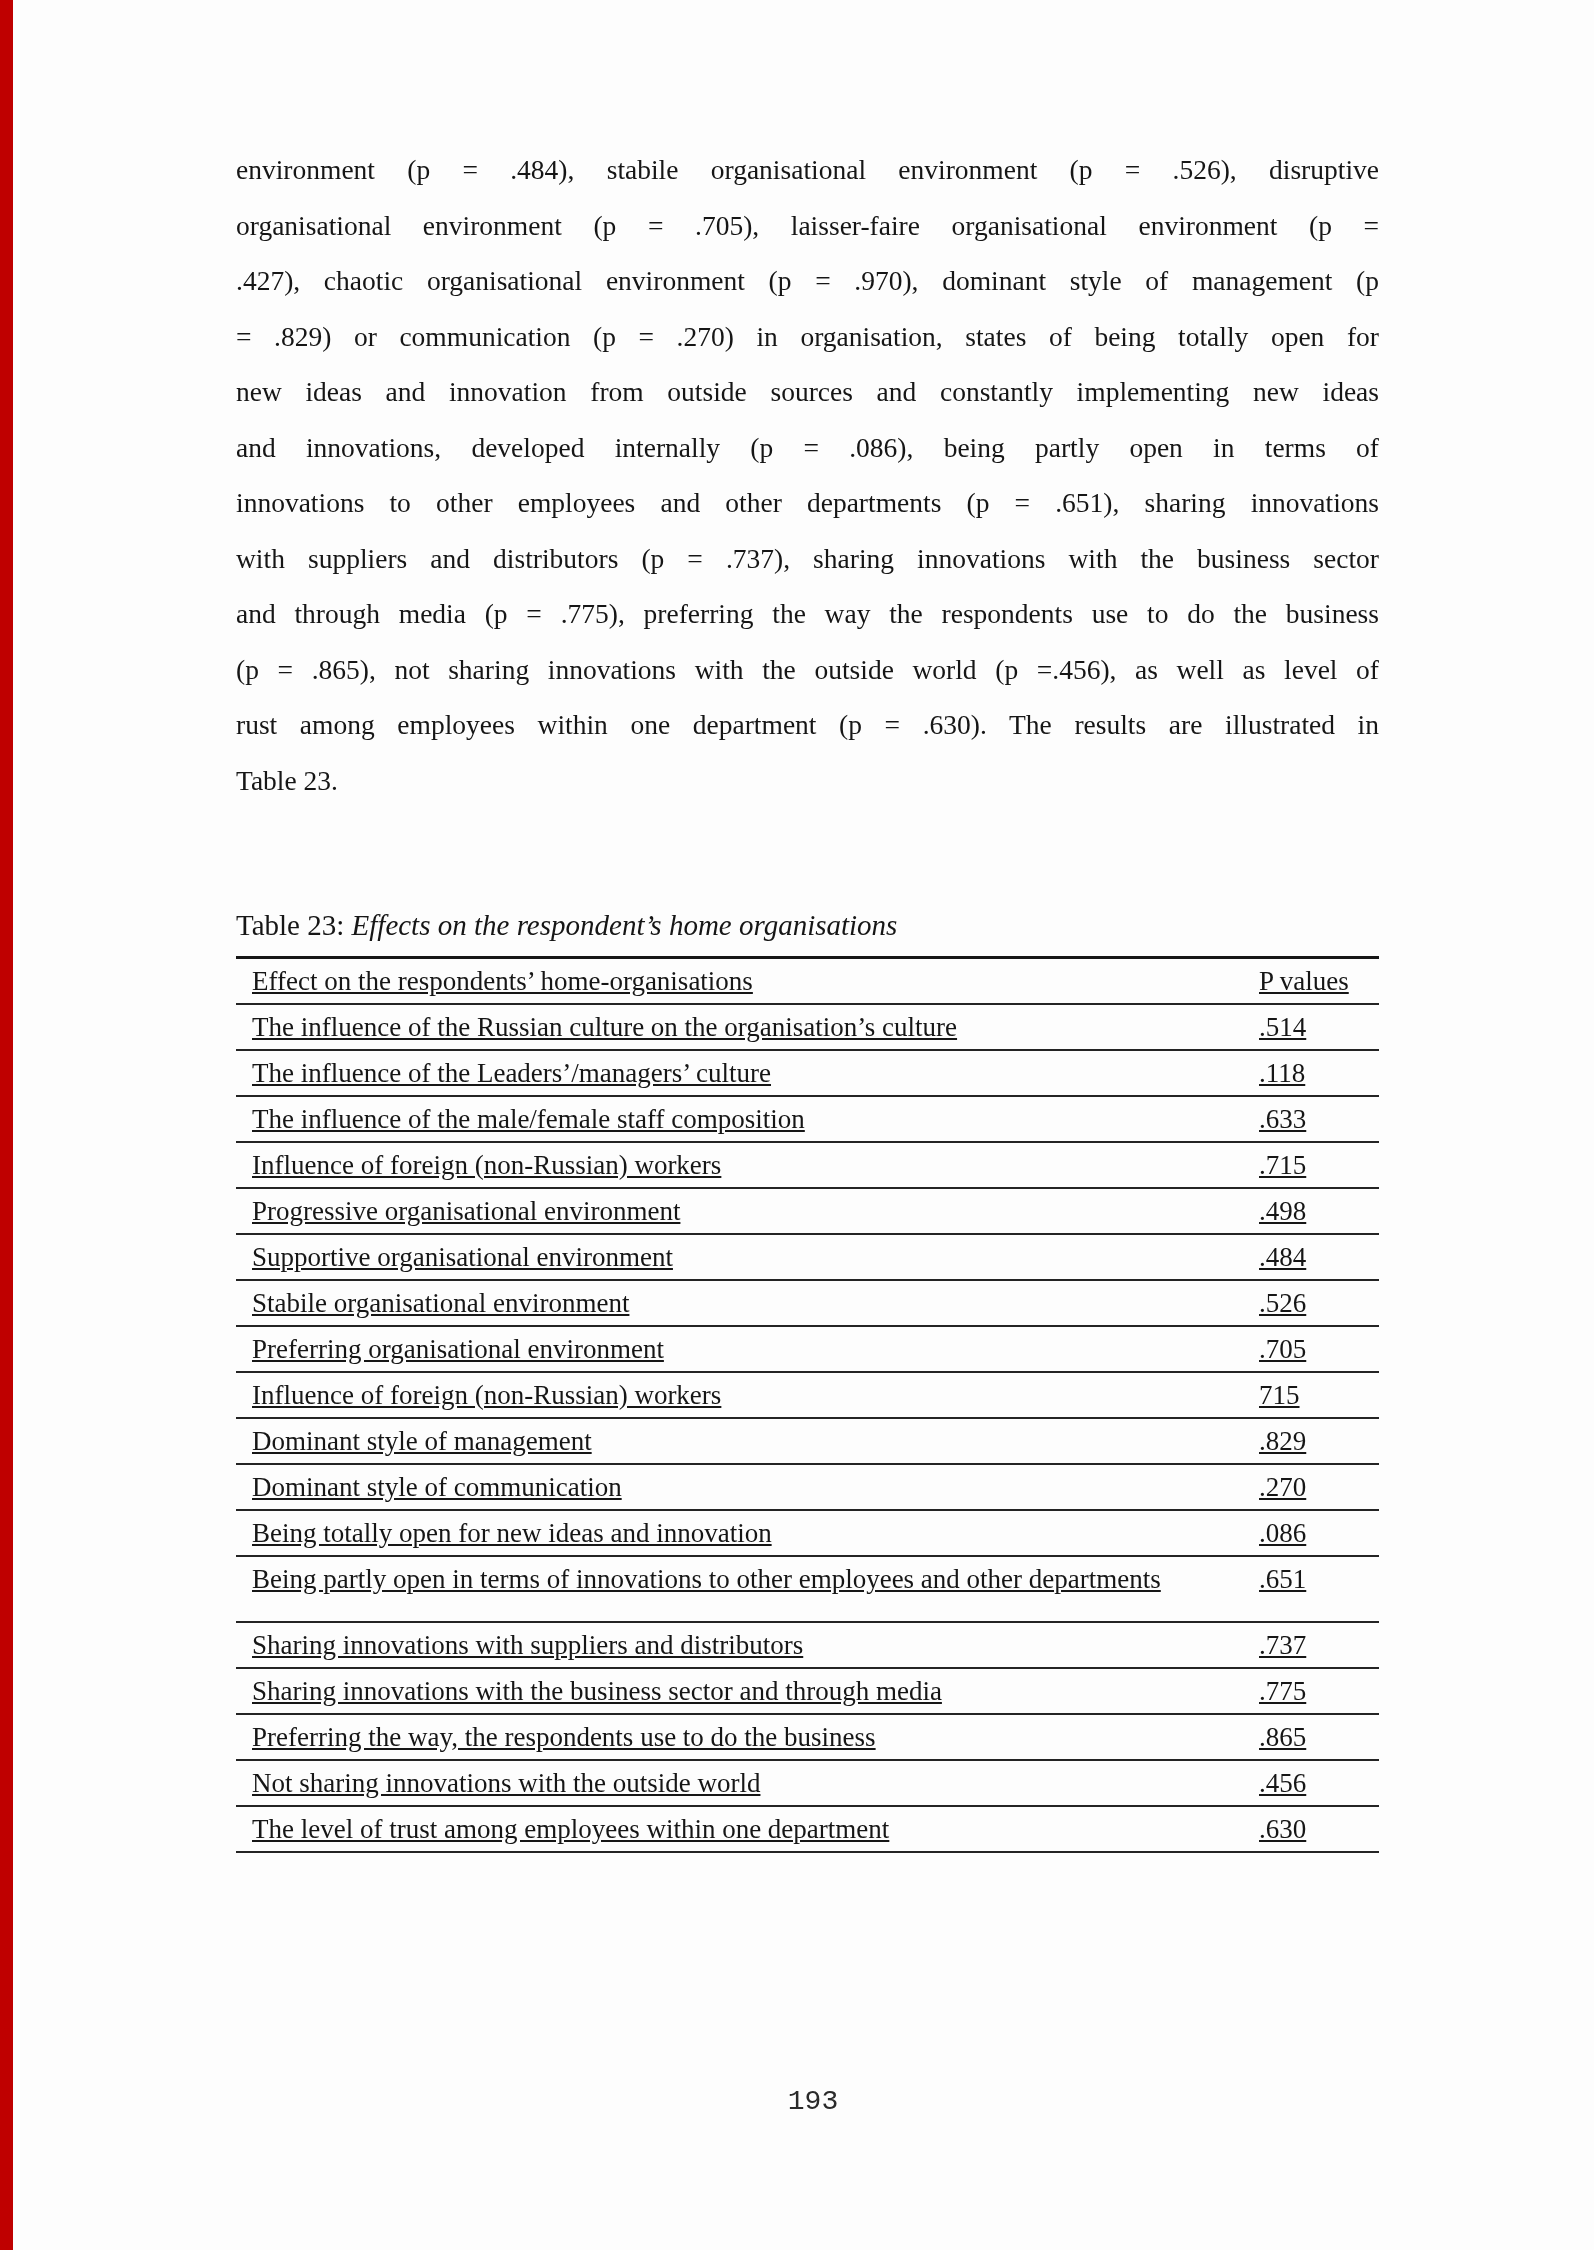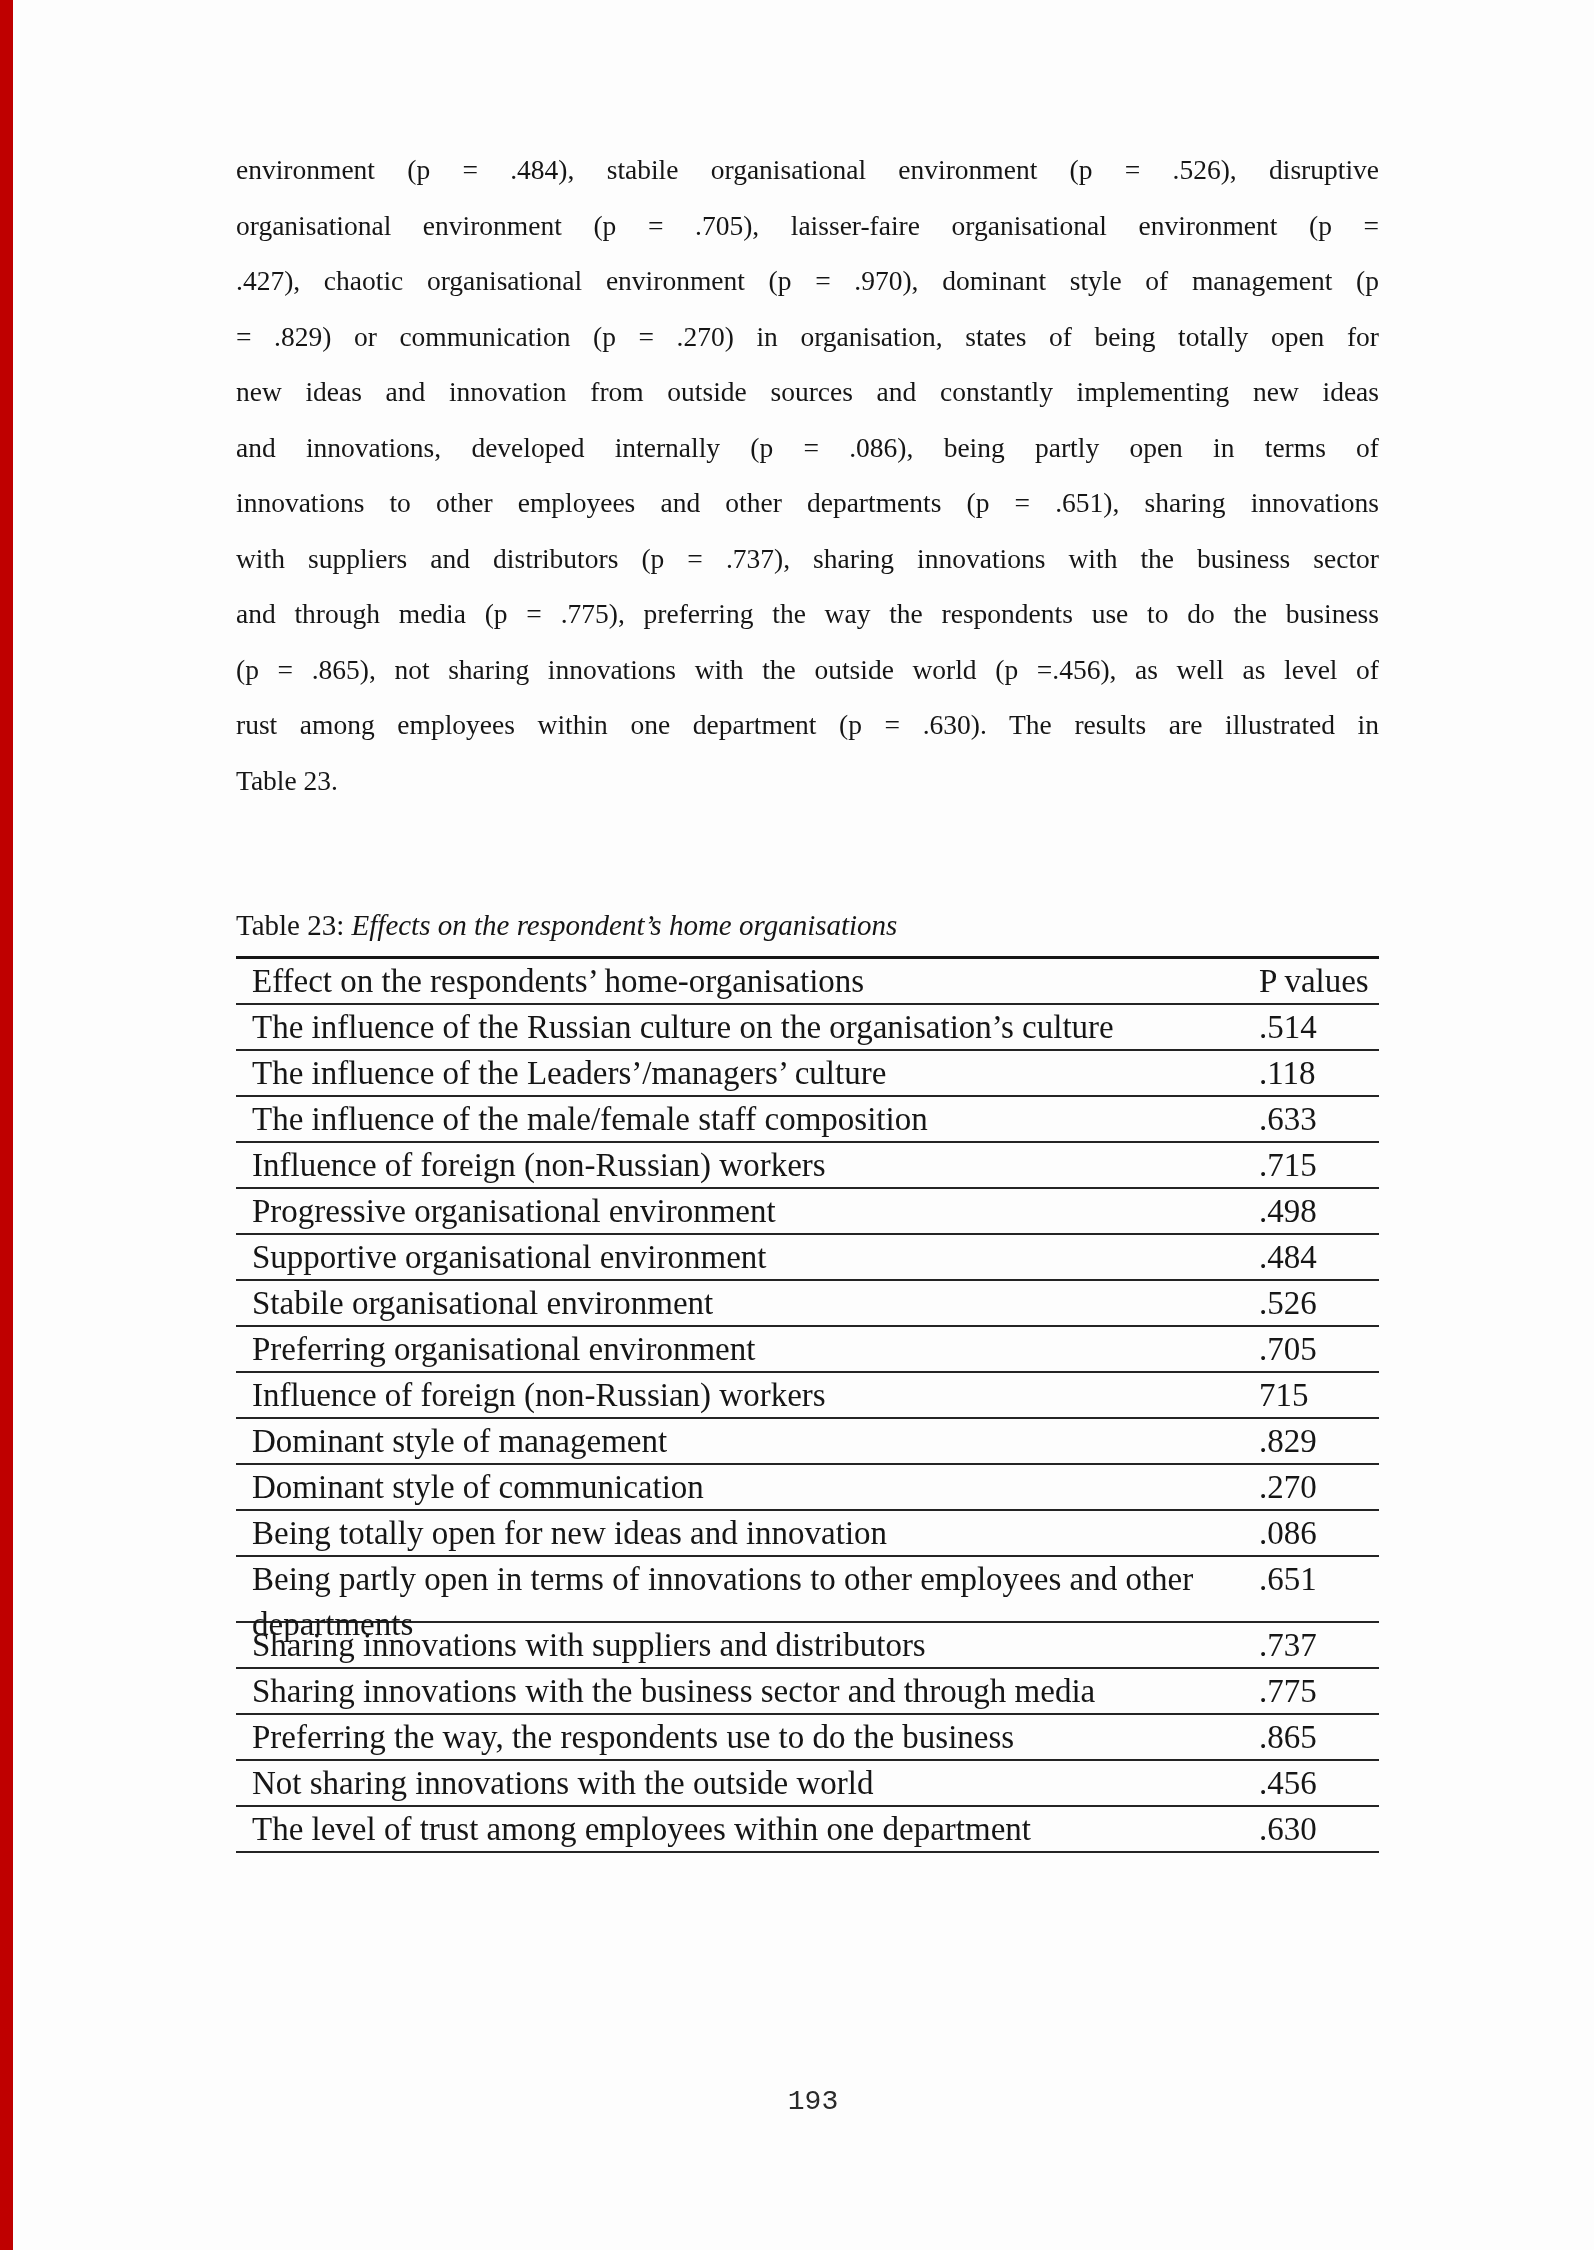--- a/index.html
+++ b/index.html
@@ -24,21 +24,21 @@
     height:55.5px; line-height:55.5px;
     text-align:justify; text-align-last:justify;
     white-space:normal; overflow:hidden;
   }
   .para .pline.last { text-align:right; text-align-last:left; }
   .caption {
     margin-top:96px; height:42px; line-height:42px;
     font-size:29px; white-space:nowrap;
   }
   .caption .cap-italic { font-style:italic; }
-  .ptable { margin-top:10px; border-top:3px solid #161616; font-size:33px; }
+  .ptable { margin-top:10px; border-top:3px solid #161616; font-size:27px;text-decoration:underline; }
   .trow {
     display:flex; align-items:center;
     min-height:46px; height:46px;
     border-bottom:2px solid #242424;
   }
   .trow.tall { height:66px; align-items:flex-start; }
   .trow.tall .cell-label, .trow.tall .cell-value { line-height:45px; }
   .cell-label {
     width:1023px; padding-left:16px; padding-right:24px;
   }

